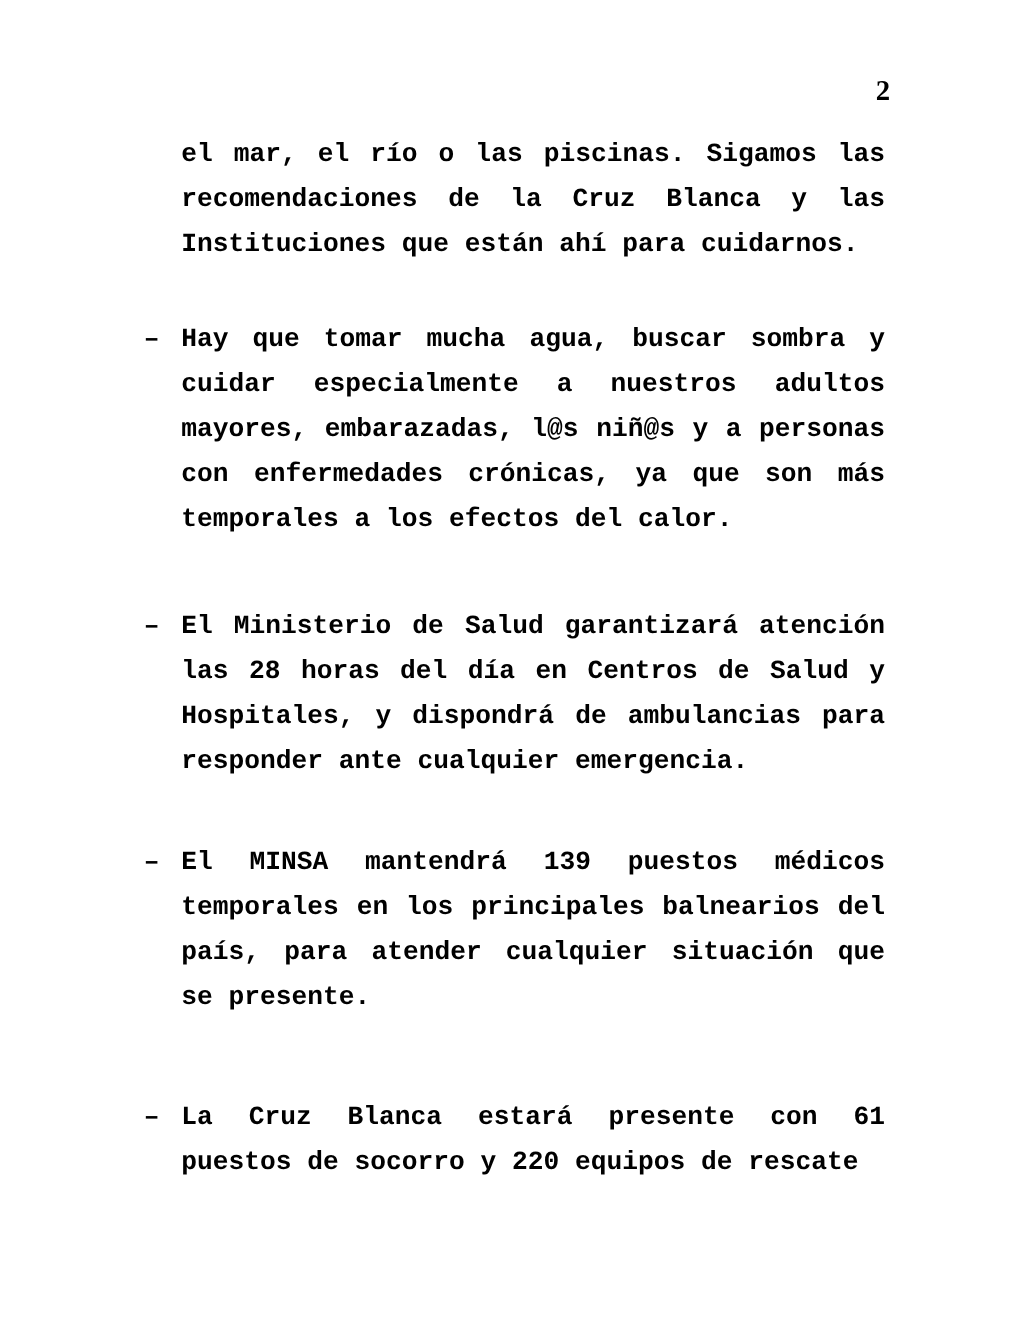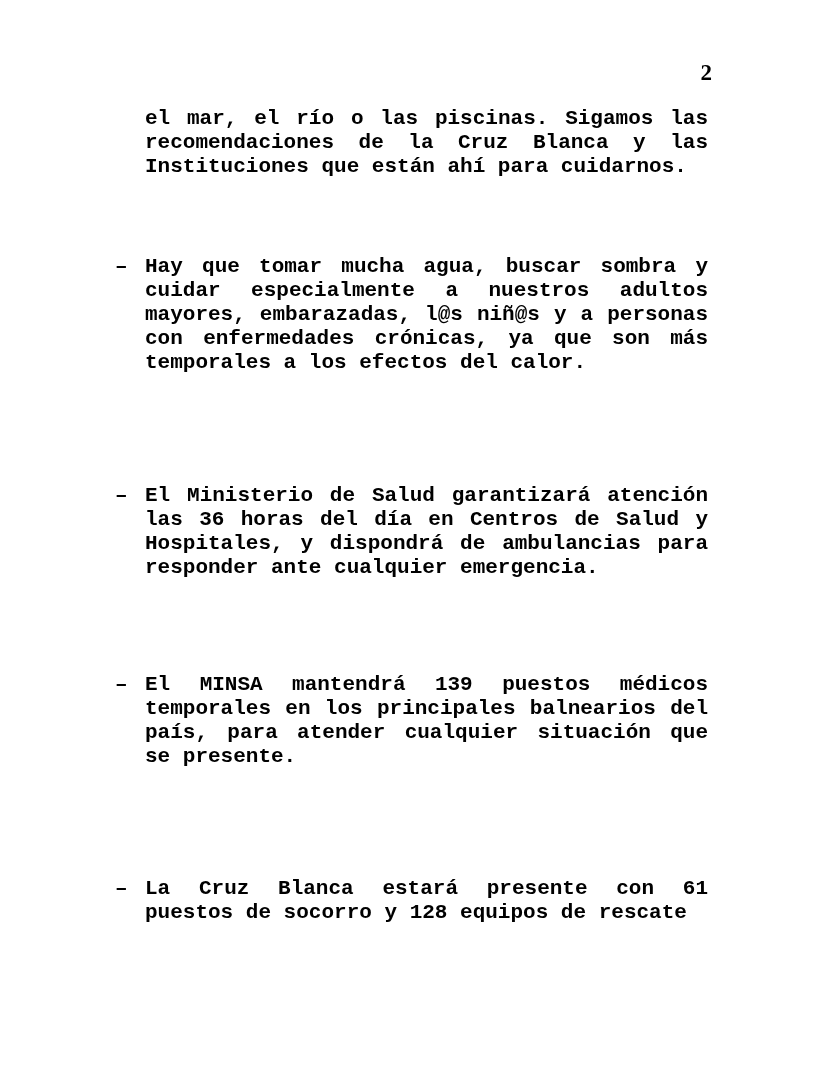--- a/index.html
+++ b/index.html
@@ -22,21 +22,21 @@
     font-size: 23px;
     font-weight: bold;
     line-height: 1;
     color: #000000;
   }
   .para {
     position: absolute;
     left: 145px;
     width: 563px;
     font-size: 21px;
-    line-height: 24px;
+    line-height: 36px;
     text-align: justify;
     letter-spacing: 0;
     word-spacing: normal;
     hyphens: none;
     color: #000000;
   }
   .dash {
     position: absolute;
     left: -30px;
     top: 0;
@@ -59,26 +59,26 @@
     <span>el mar, el río o las piscinas. Sigamos las recomendaciones de la Cruz Blanca y las Instituciones que están ahí para cuidarnos.</span>
   </div>
 
   <div class="para p2">
     <span class="dash">–</span>
     <span>Hay que tomar mucha agua, buscar sombra y cuidar especialmente a nuestros adultos mayores, embarazadas, l@s niñ@s y a personas con enfermedades crónicas, ya que son más temporales a los efectos del calor.</span>
   </div>
 
   <div class="para p3">
     <span class="dash">–</span>
-    <span>El Ministerio de Salud garantizará atención las 36 horas del día en Centros de Salud y Hospitales, y dispondrá de ambulancias para responder ante cualquier emergencia.</span>
+    <span>El Ministerio de Salud garantizará atención las 28 horas del día en Centros de Salud y Hospitales, y dispondrá de ambulancias para responder ante cualquier emergencia.</span>
   </div>
 
   <div class="para p4">
     <span class="dash">–</span>
     <span>El MINSA mantendrá 139 puestos médicos temporales en los principales balnearios del país, para atender cualquier situación que se presente.</span>
   </div>
 
   <div class="para p5">
     <span class="dash">–</span>
-    <span>La Cruz Blanca estará presente con 61 puestos de socorro y 128 equipos de rescate</span>
+    <span>La Cruz Blanca estará presente con 61 puestos de socorro y 220 equipos de rescate</span>
   </div>
 
 </div>
 
 </body></html>

